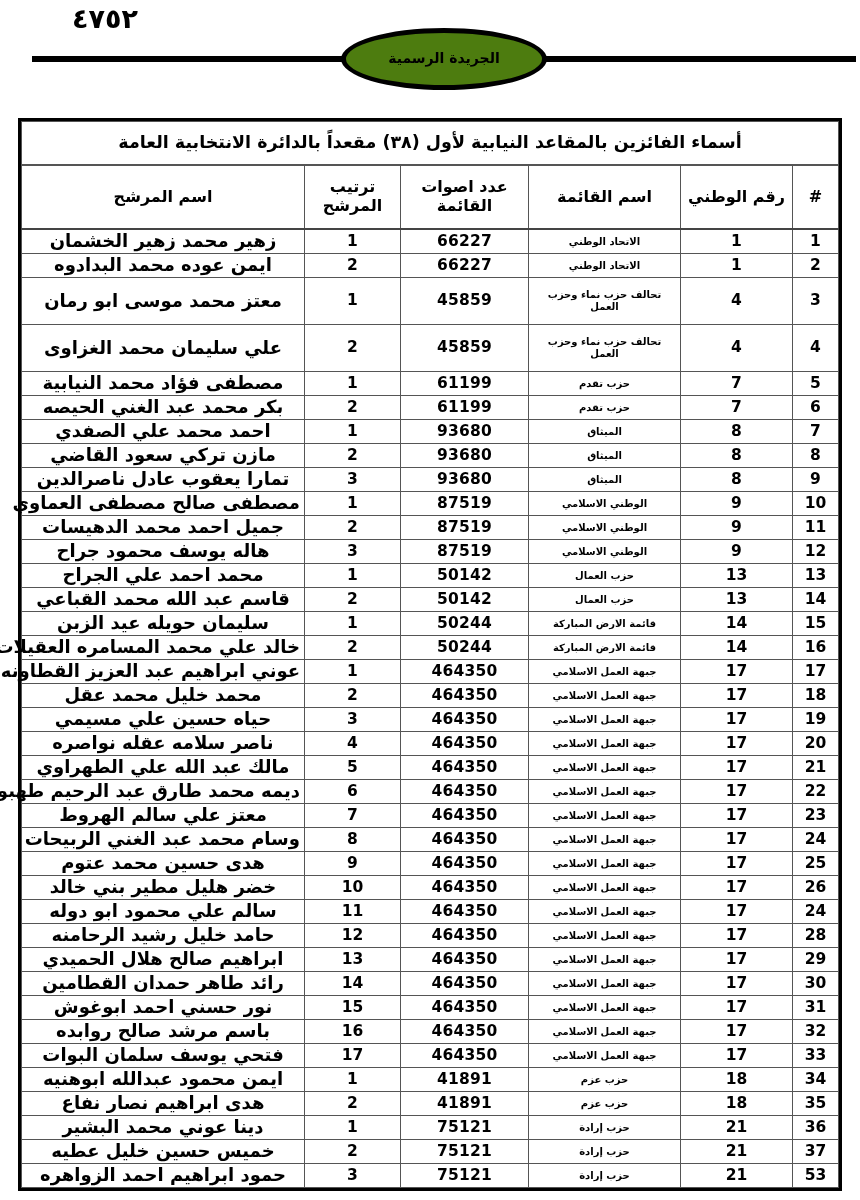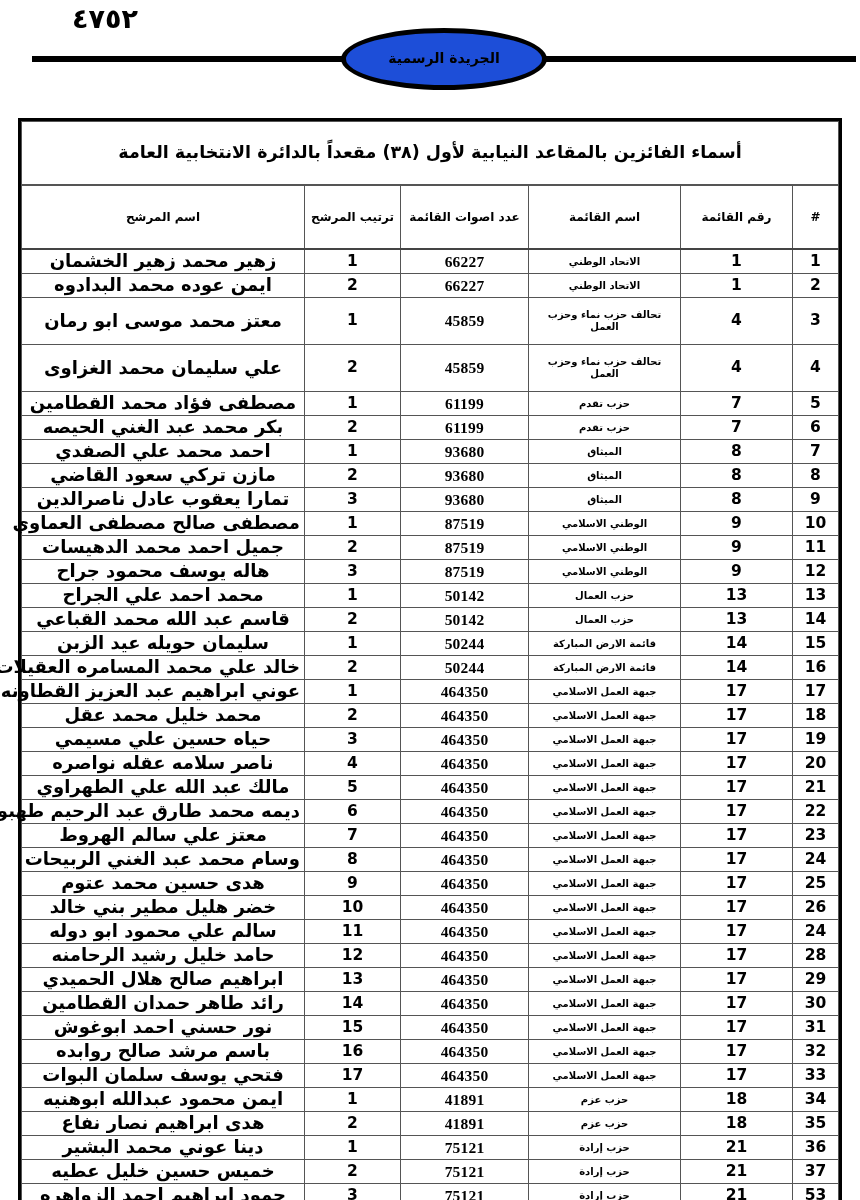--- a/index.html
+++ b/index.html
@@ -45,21 +45,21 @@
   .header-badge {
     position: absolute;
     top: 28px;
     left: 0;
     right: 0;
     margin: 0 auto;
     width: 206px;
     height: 62px;
     border: 5px solid #000000;
     border-radius: 50%;
-    background: #1d4ed8;
+    background: #4d7c0f;
     display: flex;
     align-items: center;
     justify-content: center;
     box-sizing: border-box;
   }
   .header-badge-label {
     font-size: 14px;
     font-weight: bold;
     line-height: 1;
     padding-bottom: 2px;
@@ -83,24 +83,24 @@
     text-align: center;
     vertical-align: middle;
     font-weight: bold;
     color: #000000;
   }
   .title-cell {
     font-size: 17.5px;
     height: 36px;
     line-height: 1.25;
     border-bottom: 2px solid #555555 !important;
-    padding: 13px 6px !important;
+    padding: 3px 6px !important;
   }
   thead td.col-head {
-    font-size: 12px;
+    font-size: 16px;
     height: 62px;
     line-height: 1.18;
     border-bottom: 2px solid #444444 !important;
   }
 
   
   col.c-idx      { width: 46px;  }
   col.c-listno   { width: 112px; }
   col.c-listname { width: 152px; }
   col.c-votes    { width: 128px; }
@@ -110,21 +110,21 @@
   tbody td {
     height: 23px;
     font-size: 14.5px;
     line-height: 1.15;
   }
   tbody tr.tall td { height: 46px; }
 
   td.cell-idx    { font-size: 15.5px; }
   td.cell-listno { font-size: 15.5px; }
   td.cell-rank   { font-size: 15.5px; }
-  td.cell-votes  { font-size: 15.5px; letter-spacing: 0.2px; font-family: Liberation Serif, serif; }
+  td.cell-votes  { font-size: 15.5px; letter-spacing: 0.2px; }
   td.cell-listname { font-size: 10px; line-height: 1.2; }
   td.cell-name {
     font-size: 18px;
     text-align: center;
     white-space: nowrap;
   }
 </style>
 </head>
 <body>
 
@@ -148,21 +148,21 @@
       <col class="c-rank">
       <col class="c-name">
     </colgroup>
 
     <thead>
       <tr>
         <td class="title-cell" colspan="6">أسماء الفائزين بالمقاعد النيابية لأول (٣٨) مقعداً بالدائرة الانتخابية العامة</td>
       </tr>
       <tr>
         <td class="col-head">#</td>
-        <td class="col-head">رقم القائمة</td>
+        <td class="col-head">رقم الوطني</td>
         <td class="col-head">اسم القائمة</td>
         <td class="col-head">عدد اصوات القائمة</td>
         <td class="col-head">ترتيب المرشح</td>
         <td class="col-head">اسم المرشح</td>
       </tr>
     </thead>
 
     <tbody id="winners-body">
         <tr>
           <td class="cell-idx">1</td>
@@ -195,21 +195,21 @@
           <td class="cell-votes">45859</td>
           <td class="cell-rank">2</td>
           <td class="cell-name">علي سليمان محمد الغزاوى</td>
         </tr>
         <tr>
           <td class="cell-idx">5</td>
           <td class="cell-listno">7</td>
           <td class="cell-listname">حزب تقدم</td>
           <td class="cell-votes">61199</td>
           <td class="cell-rank">1</td>
-          <td class="cell-name">مصطفى فؤاد محمد القطامين</td>
+          <td class="cell-name">مصطفى فؤاد محمد النيابية</td>
         </tr>
         <tr>
           <td class="cell-idx">6</td>
           <td class="cell-listno">7</td>
           <td class="cell-listname">حزب تقدم</td>
           <td class="cell-votes">61199</td>
           <td class="cell-rank">2</td>
           <td class="cell-name">بكر محمد عبد الغني الحيصه</td>
         </tr>
         <tr>

